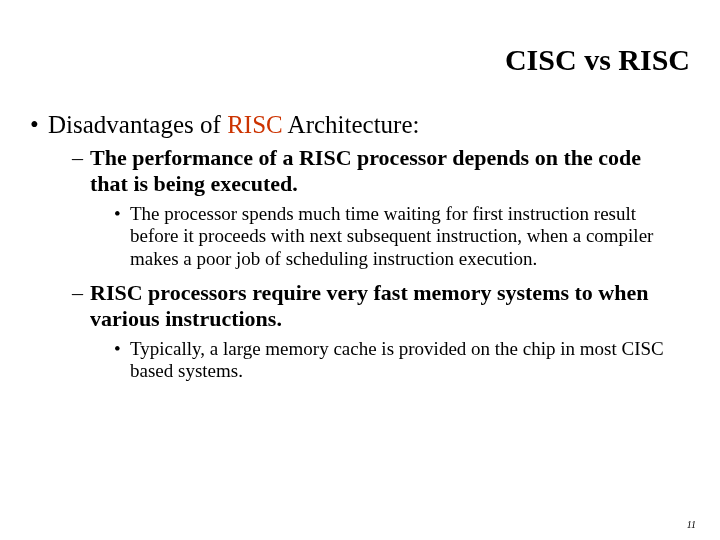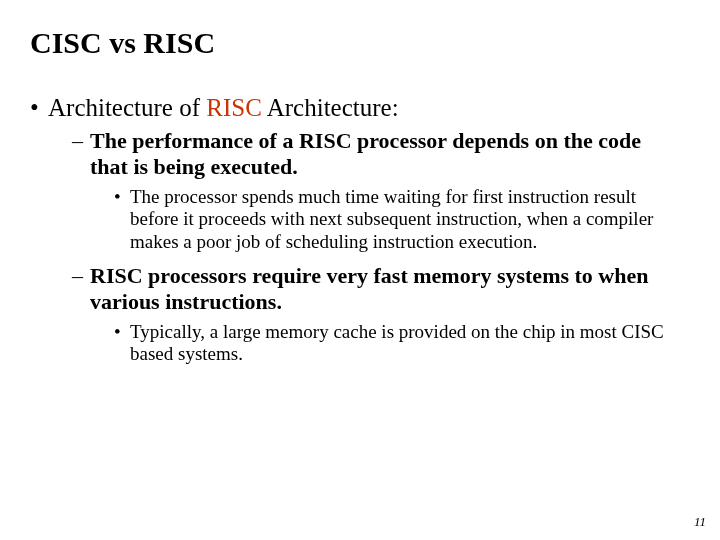--- a/index.html
+++ b/index.html
@@ -13,24 +13,24 @@
     position: relative;
   }
   .slide {
     width: 720px;
     height: 540px;
     position: relative;
     box-sizing: border-box;
     padding: 20px 30px 20px 30px;
   }
   .title {
-    text-align: left;
+    text-align: right;
     font-size: 30px;
     font-weight: bold;
-    margin-top: 6px;
+    margin-top: 23px;
     margin-bottom: 34px;
   }
   .lvl1 {
     font-size: 25px;
     margin-left: 0;
     margin-bottom: 6px;
   }
   .lvl1 .bullet {
     display: inline-block;
     width: 18px;
@@ -69,35 +69,35 @@
   .lvl3 .bullet {
     flex: 0 0 16px;
   }
   .lvl3 .text {
     flex: 1;
     line-height: 1.18;
   }
   .page-number {
     position: absolute;
     bottom: 10px;
-    right: 14px;
-    font-size: 13px;
+    right: 24px;
+    font-size: 10px;
     font-family: "Times New Roman", Times, serif;
     font-style: italic;
   }
 </style>
 </head>
 <body>
 
 <div class="slide">
 
   <div class="title">CISC vs RISC</div>
 
   <div class="lvl1">
-    <span class="bullet">•</span><span class="text"><span>Architecture of </span><span class="highlight">RISC</span><span> Architecture:</span></span>
+    <span class="bullet">•</span><span class="text"><span>Disadvantages of </span><span class="highlight">RISC</span><span> Architecture:</span></span>
   </div>
 
   <div class="lvl2">
     <span class="dash">–</span>
     <span class="text">The performance of  a RISC processor depends on the code that is being executed.</span>
   </div>
 
   <div class="lvl3">
     <span class="bullet">•</span>
     <span class="text">The processor spends much time waiting for first instruction result before it proceeds with next subsequent instruction, when a compiler makes a poor job of scheduling instruction execution.</span>

